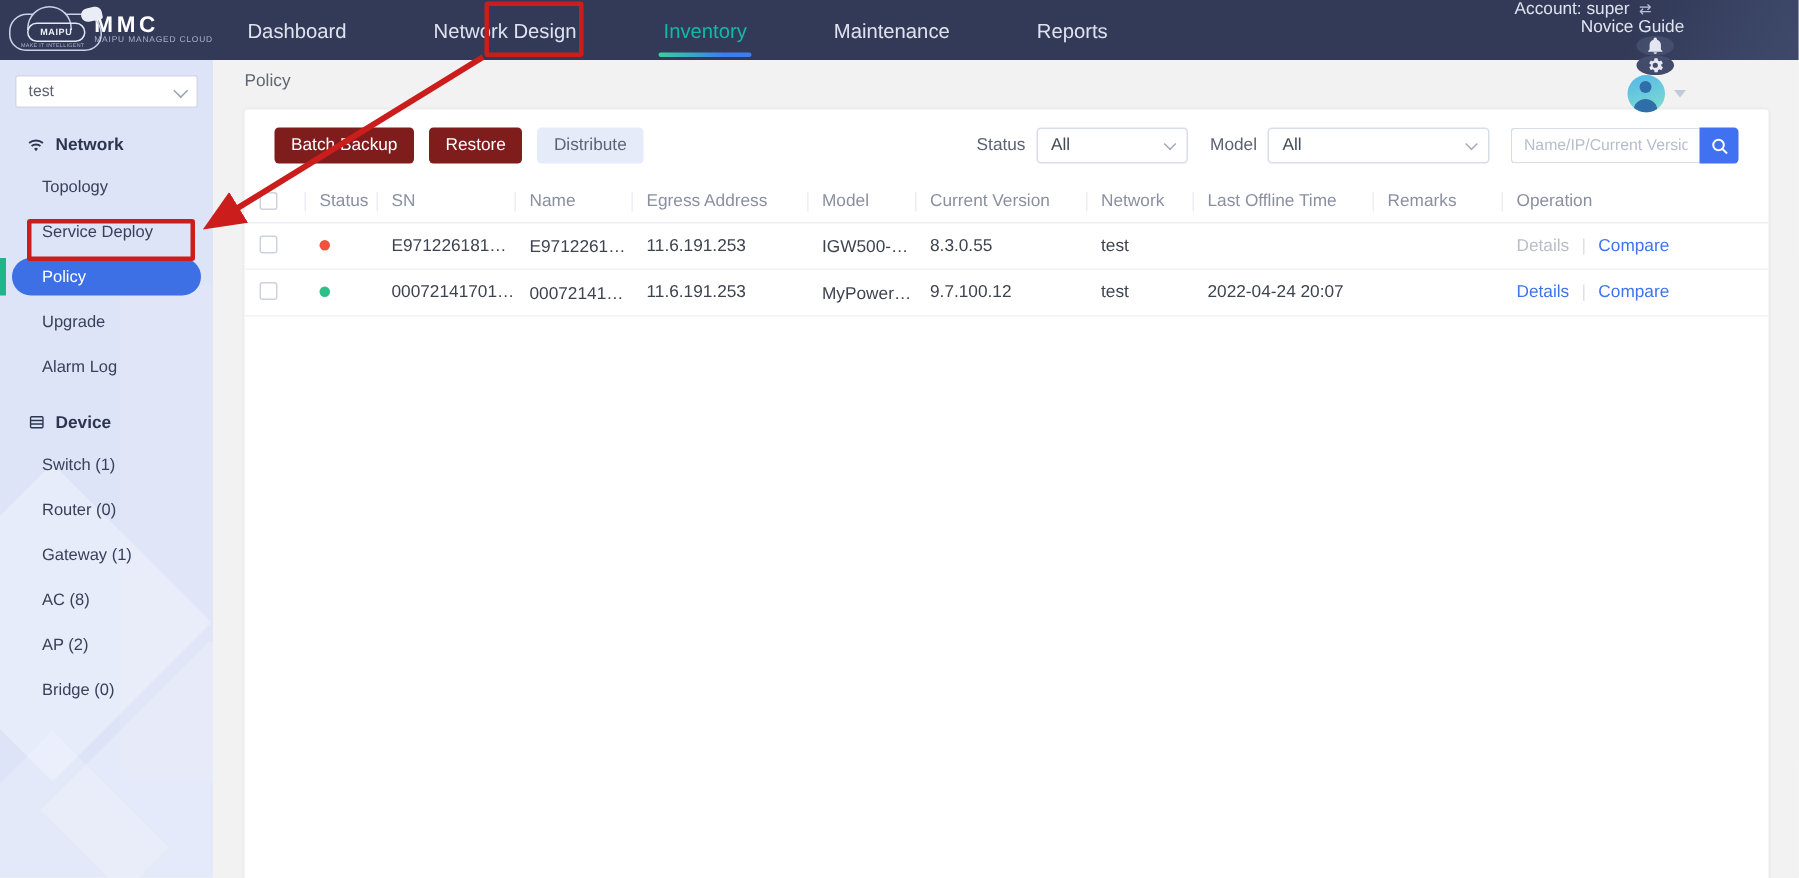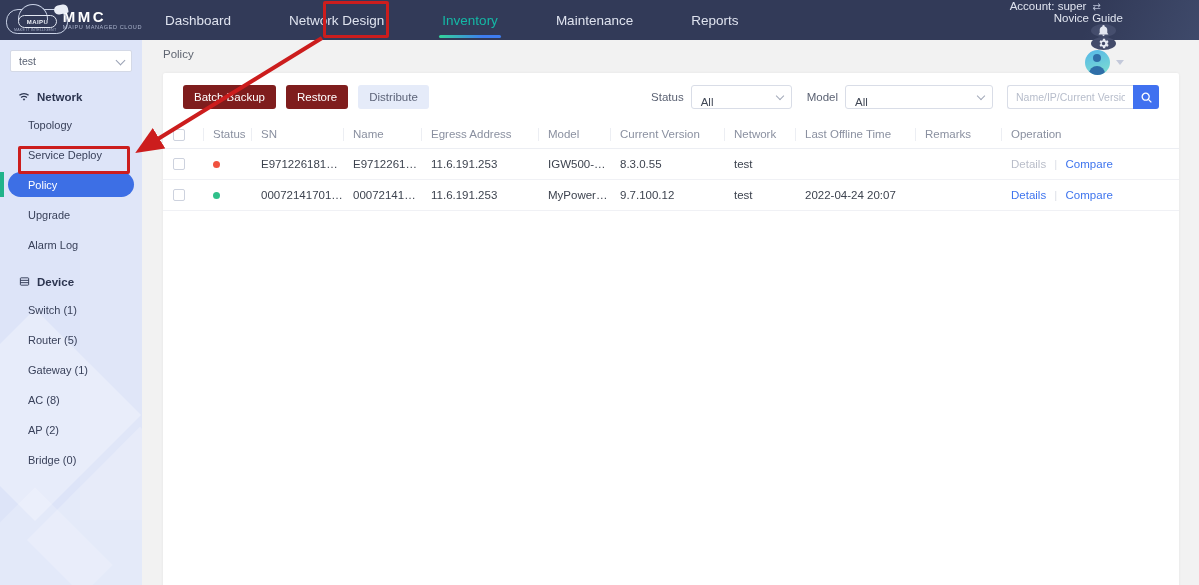--- a/index.html
+++ b/index.html
@@ -210,21 +210,21 @@
     margin-right: 10px; white-space: nowrap;
   }
   .btn-primary { background: #7f1d1d; color: #ffffff; }
   .btn-disabled { background: #e5ebf9; color: #5d6479; cursor: default; }
 
   .filters { margin-left: auto; display: flex; align-items: center; }
   .flabel { font-size: 11.5px; color: #5b6273; margin-right: 7px; }
   .fselect {
     position: relative; height: 24px;
     border: 1px solid #d9dde7; border-radius: 3px; background: #fff;
-    display: flex; align-items: flex-end; padding: 0 22px 0 9px;
+    display: flex; align-items: center; padding: 0 22px 0 9px;
     font-size: 11.5px; color: #414856; cursor: pointer;
   }
   .fselect.w1 { width: 101px; margin-right: 15px; }
   .fselect.w2 { width: 148px; margin-right: 14px; }
   .fselect .sel-chev {
     position: absolute; right: 8px; top: 7px;
     width: 6px; height: 6px;
     border-right: 1.2px solid #a2a9b9; border-bottom: 1.2px solid #a2a9b9;
     transform: rotate(45deg);
   }
@@ -382,21 +382,21 @@
       <span class="gi">
         <svg width="11" height="11" viewBox="0 0 24 24" fill="none" stroke="#2c3550" stroke-width="2">
           <rect x="3" y="4" width="18" height="16" rx="1.5"></rect>
           <line x1="3" y1="9.5" x2="21" y2="9.5"></line>
           <line x1="3" y1="14.5" x2="21" y2="14.5"></line>
         </svg>
       </span>
       <span>Device</span>
     </div>
     <div class="side-item">Switch (1)</div>
-    <div class="side-item">Router (5)</div>
+    <div class="side-item">Router (0)</div>
     <div class="side-item">Gateway (1)</div>
     <div class="side-item">AC (8)</div>
     <div class="side-item">AP (2)</div>
     <div class="side-item">Bridge (0)</div>
   </div>
 </div>
 
 <div class="content">
   <div class="crumb">Policy</div>
 

